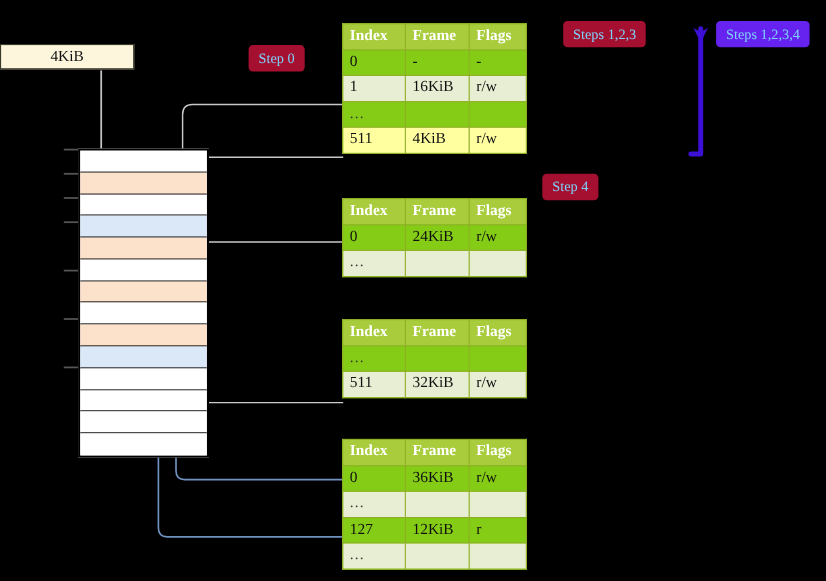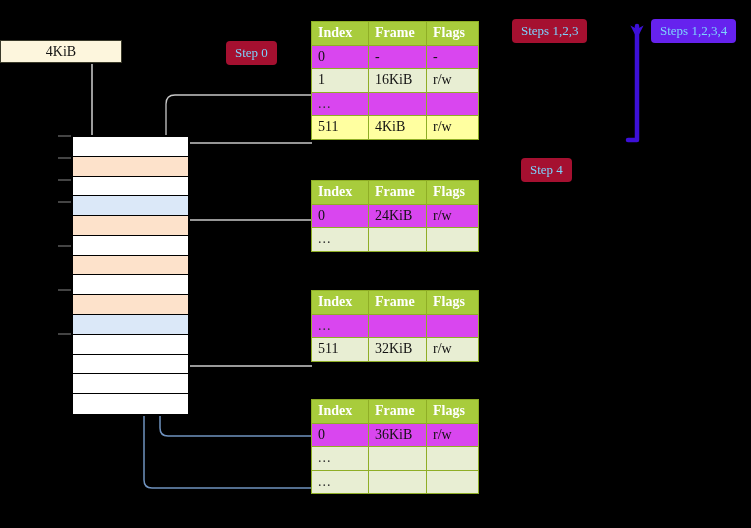--- a/index.html
+++ b/index.html
@@ -14,21 +14,21 @@
          font-family:"Liberation Serif","DejaVu Serif",serif;}
   .badge.red{background:#a51030;}
   .badge.blue{background:#6622ee;}
 
   
   .kib-box{position:absolute;background:#fdf6dd;border:1px solid #3a3a2a;
            color:#111;font-size:14px;text-align:center;line-height:1;
            display:flex;align-items:center;justify-content:center;}
 
   
-  .ptable{position:absolute;border-collapse:collapse;background:#d946ef;
+  .ptable{position:absolute;border-collapse:collapse;background:#84cc16;
           border:1px solid #8fae26;}
   .ptable td,.ptable th{border:1px solid #8fae26;padding:2px 6px 3px 6px;
           font-size:14px;color:#111;text-align:left;line-height:1.25;
           height:19px;box-sizing:border-box;}
   .ptable th{background:#a8cc3c;color:#fff;font-weight:bold;font-size:14px;}
   .ptable td.c0{width:57px;}
   .ptable td.c1{width:58px;}
   .ptable td.c2{width:52px;}
   .ptable tr.alt td{background:#e8eed3;}
   .ptable tr.hl td{background:#ffffa0;}
@@ -197,24 +197,29 @@
       <tr>
         <td class="c0">0</td>
         <td class="c1">36KiB</td>
         <td class="c2">r/w</td>
       </tr>
       <tr class="alt">
         <td class="c0 dots">...</td>
         <td class="c1"></td>
         <td class="c2"></td>
       </tr>
+      <tr>
+        <td class="c0">127</td>
+        <td class="c1">12KiB</td>
+        <td class="c2">r</td>
+      </tr>
       <tr class="alt">
         <td class="c0 dots">...</td>
         <td class="c1"></td>
         <td class="c2"></td>
       </tr>
     </tbody>
   </table>
 
 <div class="badge red" style="left:189px;top:41px;margin-left:37px;">Step 0</div>
 <div class="badge red" style="left:512px;top:19px;">Steps 1,2,3</div>
 <div class="badge blue" style="left:651px;top:19px;">Steps 1,2,3,4</div>
-<div class="badge red" style="left:521px;top:158px;">Step 4</div>
+<div class="badge red" style="left:493px;top:158px;">Step 4</div>
 
 </body></html>

